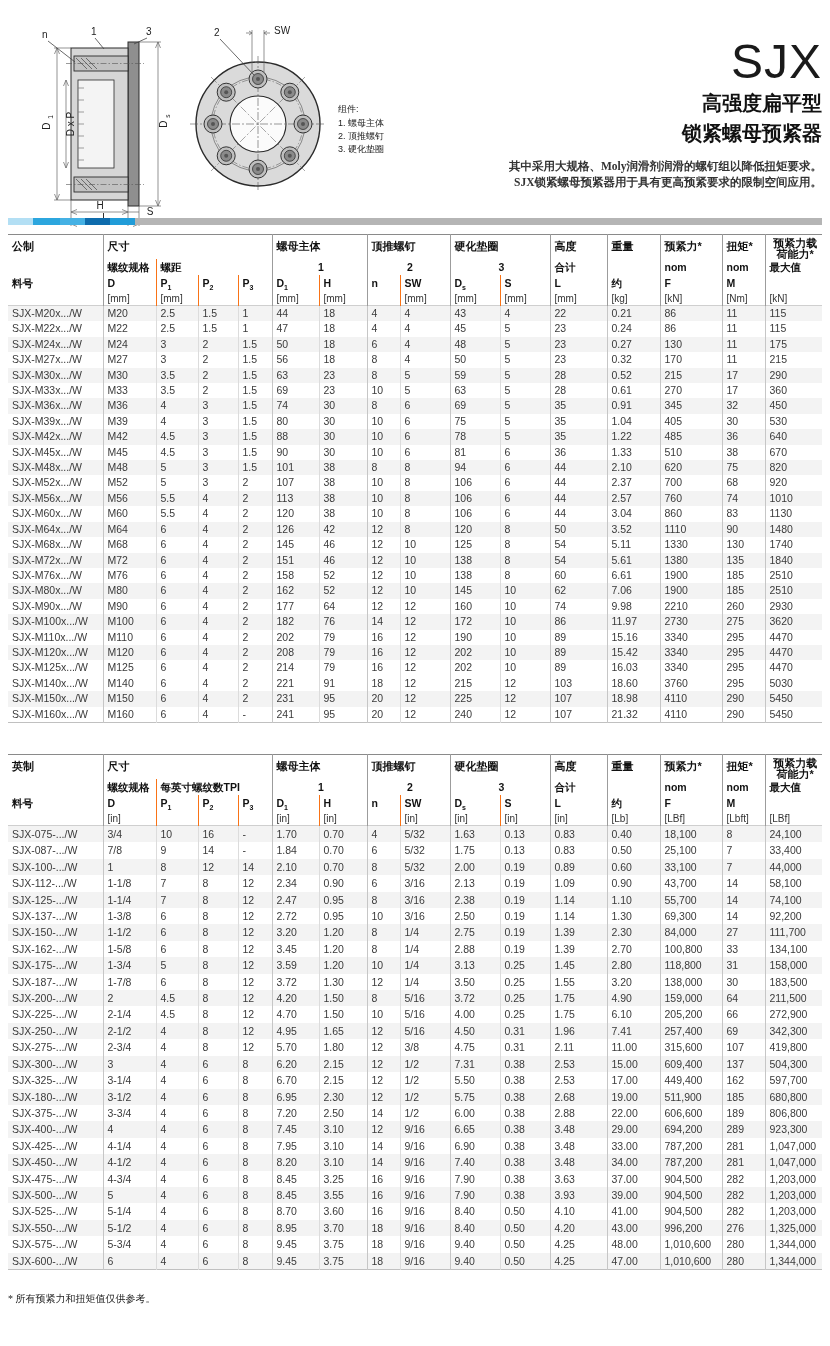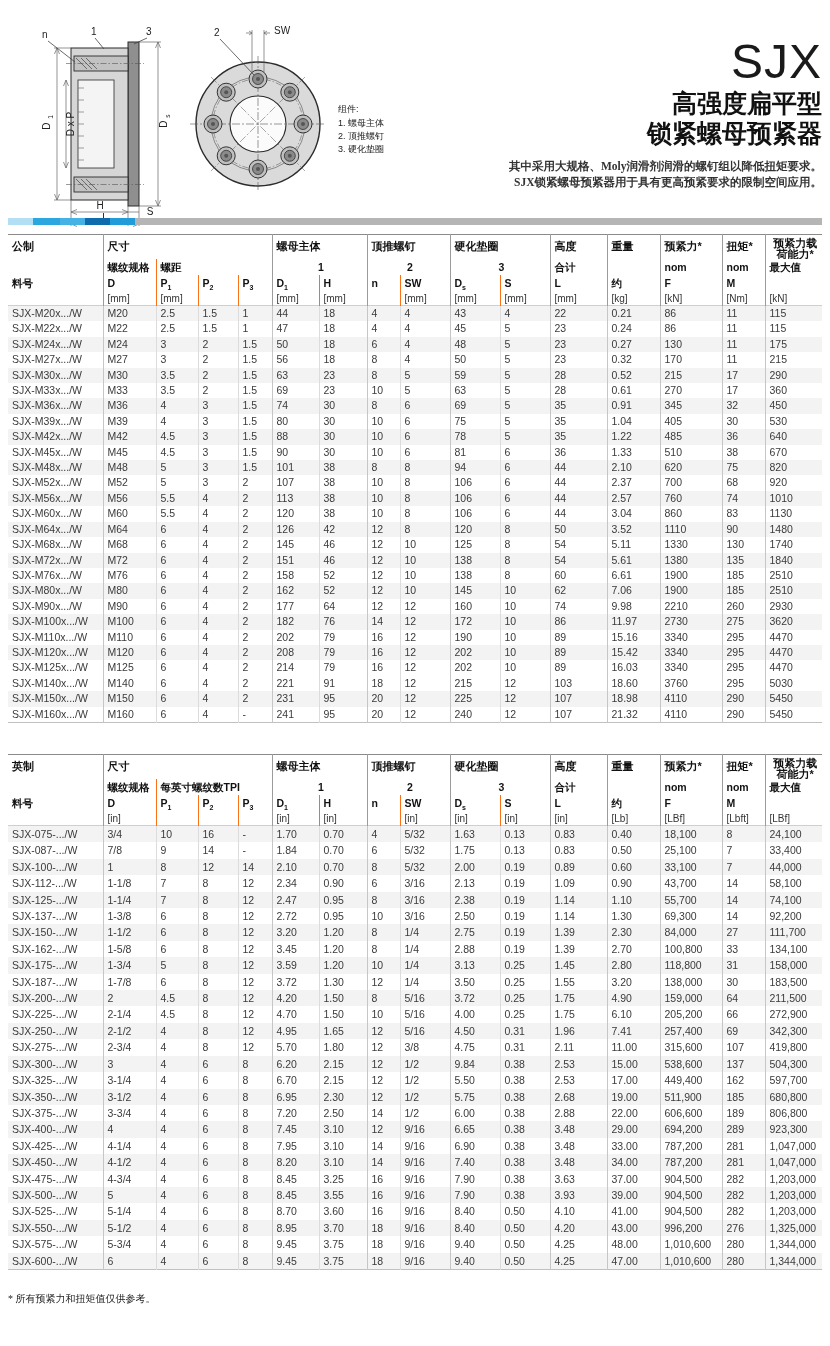--- a/index.html
+++ b/index.html
@@ -3,21 +3,21 @@
 <meta charset="utf-8">
 <style>
   html,body{margin:0;padding:0;background:#fff;}
   .page{position:relative;width:830px;height:1346px;background:#fff;overflow:hidden;
         font-family:"Liberation Sans",sans-serif;color:#222;}
 
   
   .drawing{position:absolute;left:8px;top:22px;width:430px;height:205px;}
   .titleblock{position:absolute;right:8px;top:36px;width:400px;text-align:right;}
   .product{font-size:48px;line-height:52px;font-weight:400;color:#1a1a1a;letter-spacing:1px;}
-  .subtitle{font-size:25px;line-height:30px;font-weight:bold;color:#111;}
+  .subtitle{font-size:20px;line-height:30px;font-weight:bold;color:#111;}
   .desc{margin-top:10px;font-size:11.5px;line-height:16px;color:#333;font-family:"Liberation Serif",serif;font-weight:bold;}
 
   
   .accent-bar{position:absolute;left:8px;top:218px;width:814px;height:7px;display:flex;}
   .accent-bar div{height:7px;}
   .accent-rest{flex:1;}
 
   
   .tablewrap{position:absolute;left:8px;width:814px;}
   .tw-metric{top:234px;}
@@ -1163,25 +1163,25 @@
           <tr class="alt">
             <td>SJX-300-.../W</td>
             <td class="bG">3</td>
             <td class="bI">4</td>
             <td class="bI">6</td>
             <td class="bI">8</td>
             <td class="bG">6.20</td>
             <td class="bI">2.15</td>
             <td class="bG">12</td>
             <td class="bI">1/2</td>
-            <td class="bG">9.84</td>
+            <td class="bG">7.31</td>
             <td class="bI">0.38</td>
             <td class="bG">2.53</td>
             <td class="bG">15.00</td>
-            <td class="bG">538,600</td>
+            <td class="bG">609,400</td>
             <td class="bG">137</td>
             <td class="bG">504,300</td>
           </tr>
           <tr>
             <td>SJX-325-.../W</td>
             <td class="bG">3-1/4</td>
             <td class="bI">4</td>
             <td class="bI">6</td>
             <td class="bI">8</td>
             <td class="bG">6.70</td>
@@ -1190,21 +1190,21 @@
             <td class="bI">1/2</td>
             <td class="bG">5.50</td>
             <td class="bI">0.38</td>
             <td class="bG">2.53</td>
             <td class="bG">17.00</td>
             <td class="bG">449,400</td>
             <td class="bG">162</td>
             <td class="bG">597,700</td>
           </tr>
           <tr class="alt">
-            <td>SJX-350-.../W</td>
+            <td>SJX-180-.../W</td>
             <td class="bG">3-1/2</td>
             <td class="bI">4</td>
             <td class="bI">6</td>
             <td class="bI">8</td>
             <td class="bG">6.95</td>
             <td class="bI">2.30</td>
             <td class="bG">12</td>
             <td class="bI">1/2</td>
             <td class="bG">5.75</td>
             <td class="bI">0.38</td>

